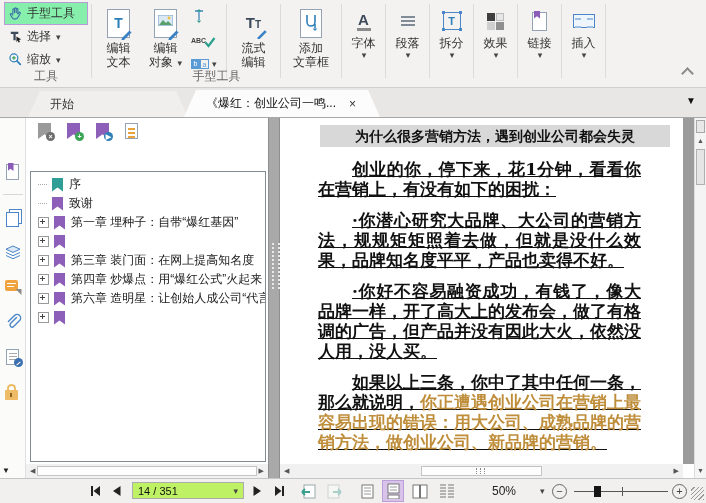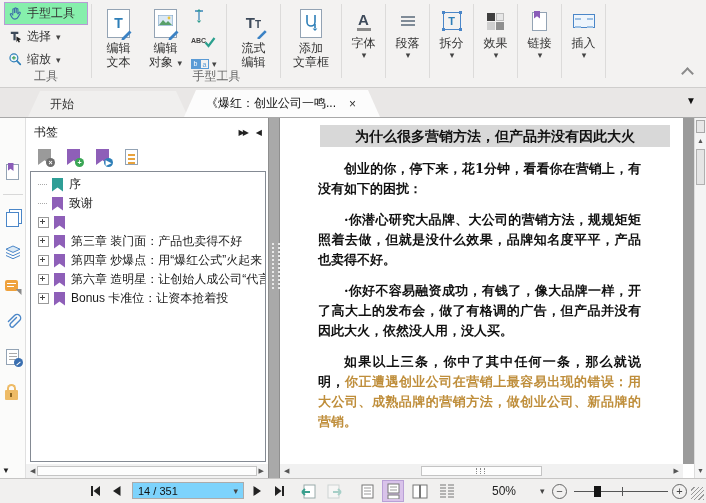--- a/index.html
+++ b/index.html
@@ -60,41 +60,41 @@
   .bm.teal{background:#2f9e96;}
   .panel-hscroll{position:absolute;left:0;right:0;bottom:0;height:14px;background:#f1f1f1;display:flex;align-items:center;padding:0 2px;box-sizing:border-box;}
   .panel-hscroll .sarrow{font-size:7px;color:#555;padding:0 2px;}
   .panel-hscroll .thumb{flex:1;height:10px;background:#fdfdfd;border:1px solid #c4c4c4;box-sizing:border-box;}
   .splitter{position:absolute;left:268px;top:0;width:12px;height:100%;background:#a9a9a9;border-left:1px solid #8f8f8f;border-right:1px solid #8f8f8f;box-sizing:border-box;}
   .grip{position:absolute;left:3px;top:125px;width:4px;height:46px;border-left:2px dotted #e9e9e9;border-right:2px dotted #e9e9e9;}
   
   .docview{position:absolute;left:280px;top:0;width:403px;height:346px;background:#fff;overflow:hidden;}
   .doc-title{margin:7px 13px 0 40px;height:22px;background:#d8d8d8;text-align:center;line-height:22px;
              font-family:"DejaVu Serif",serif;font-weight:bold;font-size:14px;color:#111;white-space:nowrap;overflow:hidden;}
-  .doc-body{margin:12px 42px 0 38px;font-family:"DejaVu Serif",serif;font-weight:bold;font-size:13px;line-height:20px;color:#111;text-align:justify;}
+  .doc-body{margin:12px 42px 0 38px;font-family:"DejaVu Serif",serif;font-weight:bold;font-size:17px;line-height:20px;color:#111;text-align:justify;text-decoration:underline;}
   .doc-body p{margin:0 0 11px;text-indent:2em;}
   .orange{color:#bf8e3b;}
   .backdrop-strip{position:absolute;left:683px;top:0;width:11px;height:346px;background:#9b9b9b;}
   .doc-hscroll{position:absolute;left:280px;top:346px;width:403px;height:14px;background:#f1f1f1;display:flex;align-items:center;padding:0 2px;box-sizing:border-box;}
   .doc-hscroll .sarrow{font-size:7px;color:#555;padding:0 2px;}
   .doc-hscroll .track{flex:1;position:relative;height:10px;}
   .doc-hscroll .thumb{position:absolute;left:34%;width:32%;height:10px;background:#fdfdfd;border:1px solid #c4c4c4;box-sizing:border-box;
                       display:flex;align-items:center;justify-content:center;gap:2px;}
   .doc-hscroll .thumb i{width:1px;height:6px;border-left:1px dotted #888;}
   .vscroll{position:absolute;left:694px;top:0;width:12px;height:360px;background:#f4f4f4;border-left:1px solid #ddd;box-sizing:border-box;}
   .vs-split{height:11px;margin:2px 1px 3px;background:#e8e8e8;border:1px solid #a8a8a8;}
   .vs-arrow{display:block;text-align:center;font-size:7px;color:#555;line-height:10px;}
   .vs-thumb{height:34px;margin:3px 1px;background:#e5e5e5;border:1px solid #b0b0b0;}
   .vs-down{position:absolute;bottom:2px;left:0;right:0;}
   .corner-arrow{position:absolute;left:2px;top:466px;font-size:8px;color:#222;}
   
   .statusbar{position:absolute;left:0;top:478px;width:706px;height:25px;background:#f1f0ef;border-top:1px solid #c6c5c4;box-sizing:border-box;}
   .sb{position:absolute;top:0;height:24px;display:flex;align-items:center;}
   .navico{display:block;}
-  .pagebox{position:absolute;left:132px;top:3px;width:112px;height:17px;background:#7dd3fc;border:1px solid #ababab;
+  .pagebox{position:absolute;left:132px;top:3px;width:112px;height:17px;background:#bef264;border:1px solid #ababab;
            display:flex;align-items:center;padding:4px 5px;box-sizing:border-box;font-size:11px;color:#111;}
   .pagebox .dd{margin-left:auto;}
   .lpwrap{width:22px;height:22px;display:flex;align-items:center;justify-content:center;border:1px solid transparent;box-sizing:border-box;}
   .lpwrap.hl{background:#d9c3ea;border-color:#b9a0d6;}
   .zoomtxt{position:absolute;left:484px;top:5px;width:40px;text-align:center;font-size:12px;color:#222;}
   .circlebtn{position:absolute;top:5px;width:15px;height:15px;border:1px solid #666;border-radius:50%;box-sizing:border-box;
              text-align:center;line-height:12px;font-size:11px;color:#444;}
   .slider{position:absolute;left:574px;top:0;width:94px;height:24px;}
   .slider .track{position:absolute;left:0;right:0;top:12px;height:1px;background:#555;}
   .slider .tick{position:absolute;left:48px;top:8px;width:1px;height:9px;background:#555;}
@@ -344,27 +344,20 @@
         <span style="position:absolute;right:1px;bottom:2px;width:5px;height:1px;background:#fff;transform:rotate(-40deg);"></span>
       </span>
       <span class="sico">
         <span style="position:absolute;left:3px;top:1px;width:9px;height:8px;border:2px solid #eebb66;border-bottom:none;border-radius:5px 5px 0 0;box-sizing:border-box;"></span>
         <span style="position:absolute;left:1px;top:7px;width:13px;height:10px;background:#eebb66;border-radius:1px;"></span>
         <span style="position:absolute;left:6.5px;top:10px;width:2px;height:4px;background:#8a6420;"></span>
       </span>
     </div>
 
     <div class="panel">
-      <div class="panel-header">
-        <span>书签</span>
-        <span class="ph-btns">
-          <span style="letter-spacing:-2px;">▶▶</span>
-          <span>◀</span>
-        </span>
-      </div>
       <div class="panel-toolbar">
         <span class="pbm">
           <span class="bmshape" style="background:#9a9a9a;"></span>
           <span class="badge" style="background:#6d6d6d;">×</span>
         </span>
         <span class="pbm">
           <span class="bmshape" style="background:#8e5fb8;"></span>
           <span class="badge" style="background:#3aa655;">+</span>
         </span>
         <span class="pbm">
@@ -386,55 +379,59 @@
           <span>序</span>
         </div>
         <div class="titem">
           <span class="stub"></span>
           <span class="bm"></span>
           <span>致谢</span>
         </div>
         <div class="titem">
           <span class="expander"></span>
           <span class="bm"></span>
+          <span>第一章 埋种子：自带“爆红基因”</span>
         </div>
         <div class="titem">
           <span class="expander"></span>
           <span class="bm"></span>
-          <span>第三章 装门面：产品也卖得不好</span>
         </div>
         <div class="titem">
           <span class="expander"></span>
           <span class="bm"></span>
+          <span>第三章 装门面：在网上提高知名度</span>
+        </div>
+        <div class="titem">
+          <span class="expander"></span>
+          <span class="bm"></span>
           <span>第四章 炒爆点：用“爆红公式”火起来</span>
         </div>
         <div class="titem">
           <span class="expander"></span>
           <span class="bm"></span>
           <span>第六章 造明星：让创始人成公司“代言</span>
         </div>
         <div class="titem">
           <span class="expander"></span>
           <span class="bm"></span>
-          <span>Bonus 卡准位：让资本抢着投</span>
         </div>
       </div>
       <div class="panel-hscroll">
         <span class="sarrow">◀</span>
         <span class="thumb"></span>
         <span class="sarrow">▶</span>
       </div>
     </div>
 
     <div class="splitter">
       <span class="grip"></span>
     </div>
 
     <div class="docview">
-      <div class="doc-title">为什么很多营销方法，但产品并没有因此大火</div>
+      <div class="doc-title">为什么很多营销方法，遇到创业公司都会失灵</div>
       <div class="doc-body">
         <p><span>创业的你，停下来，花1分钟，看看你在营销上，有没有如下的困扰：</span><span class="orange"></span></p>
         <p><span>·你潜心研究大品牌、大公司的营销方法，规规矩矩照着去做，但就是没什么效果，品牌知名度平平，产品也卖得不好。</span><span class="orange"></span></p>
         <p><span>·你好不容易融资成功，有钱了，像大品牌一样，开了高大上的发布会，做了有格调的广告，但产品并没有因此大火，依然没人用，没人买。</span><span class="orange"></span></p>
         <p><span>如果以上三条，你中了其中任何一条，那么就说明，</span><span class="orange">你正遭遇创业公司在营销上最容易出现的错误：用大公司、成熟品牌的营销方法，做创业公司、新品牌的营销。</span></p>
 
       </div>
     </div>
     <div class="backdrop-strip"></div>
     <div class="doc-hscroll">

